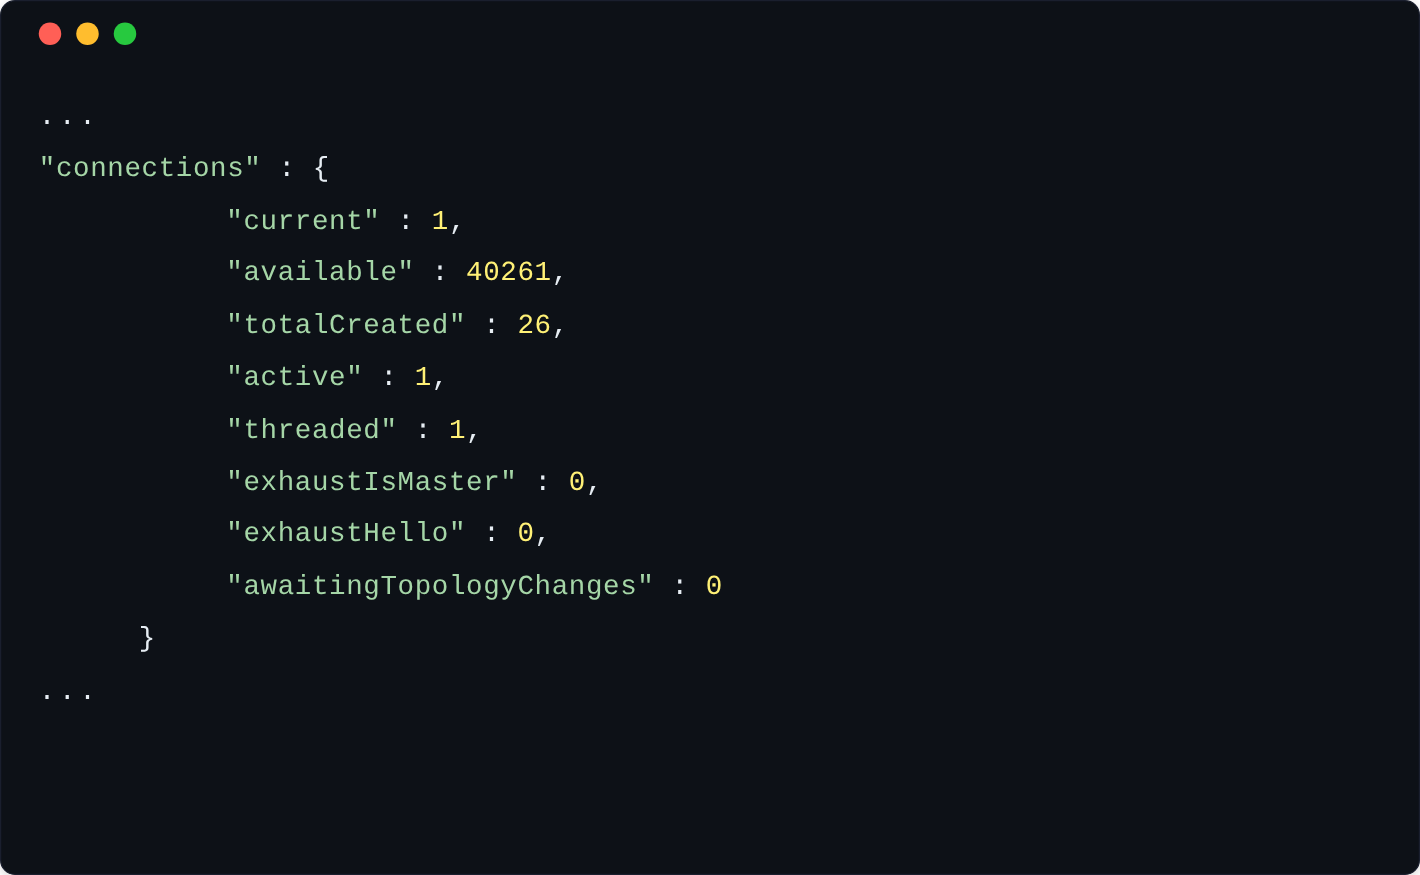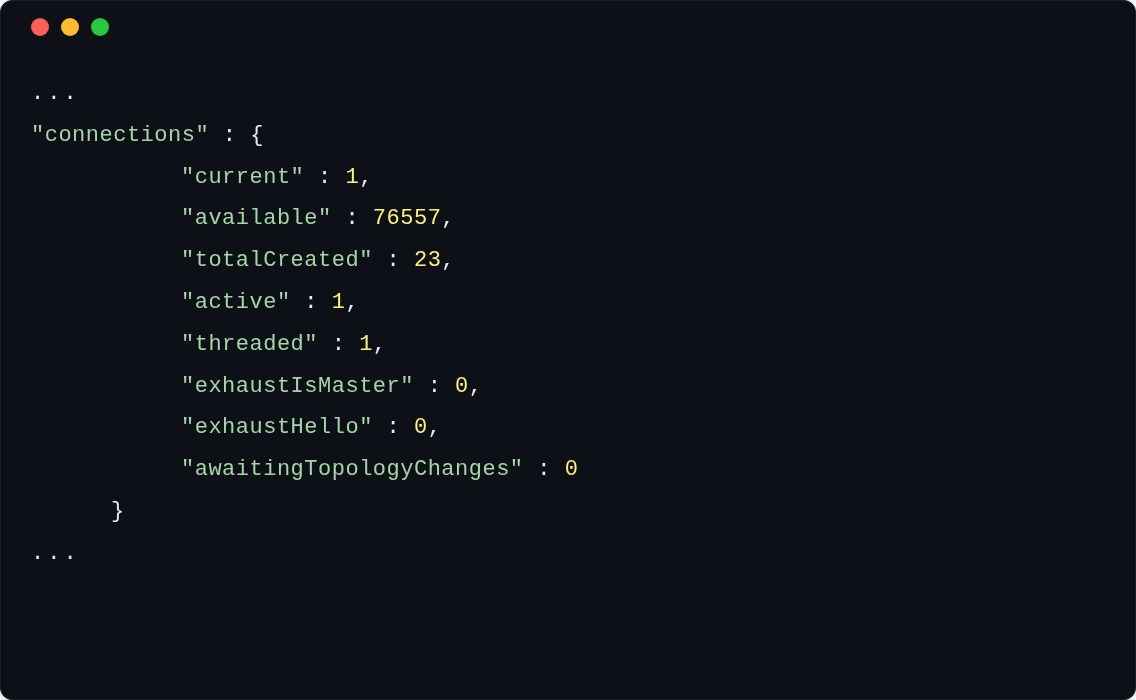--- a/index.html
+++ b/index.html
@@ -64,22 +64,22 @@
   <div class="title-bar">
     <div class="traffic-light red"></div>
     <div class="traffic-light yellow"></div>
     <div class="traffic-light green"></div>
   </div>
   <div class="code-area">
     <div class="line ellipsis">...</div>
     <div class="line"><span class="string">"connections"</span><span class="punct"> : {</span></div>
     <div id="entries">
         <div class="line indent1"><span class="string">"current"</span><span class="punct"> : </span><span class="number">1</span><span class="punct">,</span></div>
-        <div class="line indent1"><span class="string">"available"</span><span class="punct"> : </span><span class="number">76557</span><span class="punct">,</span></div>
-        <div class="line indent1"><span class="string">"totalCreated"</span><span class="punct"> : </span><span class="number">23</span><span class="punct">,</span></div>
+        <div class="line indent1"><span class="string">"available"</span><span class="punct"> : </span><span class="number">40261</span><span class="punct">,</span></div>
+        <div class="line indent1"><span class="string">"totalCreated"</span><span class="punct"> : </span><span class="number">26</span><span class="punct">,</span></div>
         <div class="line indent1"><span class="string">"active"</span><span class="punct"> : </span><span class="number">1</span><span class="punct">,</span></div>
         <div class="line indent1"><span class="string">"threaded"</span><span class="punct"> : </span><span class="number">1</span><span class="punct">,</span></div>
         <div class="line indent1"><span class="string">"exhaustIsMaster"</span><span class="punct"> : </span><span class="number">0</span><span class="punct">,</span></div>
         <div class="line indent1"><span class="string">"exhaustHello"</span><span class="punct"> : </span><span class="number">0</span><span class="punct">,</span></div>
         <div class="line indent1"><span class="string">"awaitingTopologyChanges"</span><span class="punct"> : </span><span class="number">0</span><span class="punct"></span></div>
       </div>
     <div class="line indent-close"><span class="punct">}</span></div>
     <div class="line ellipsis">...</div>
   </div>
 </div>

